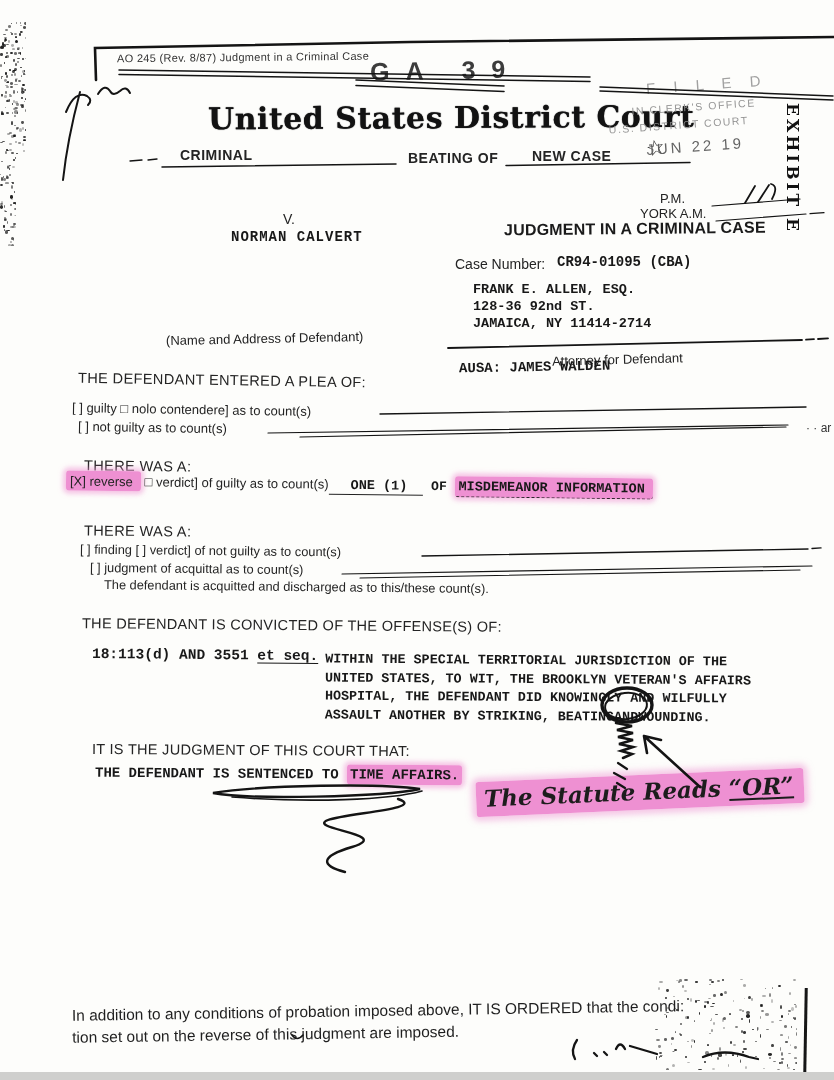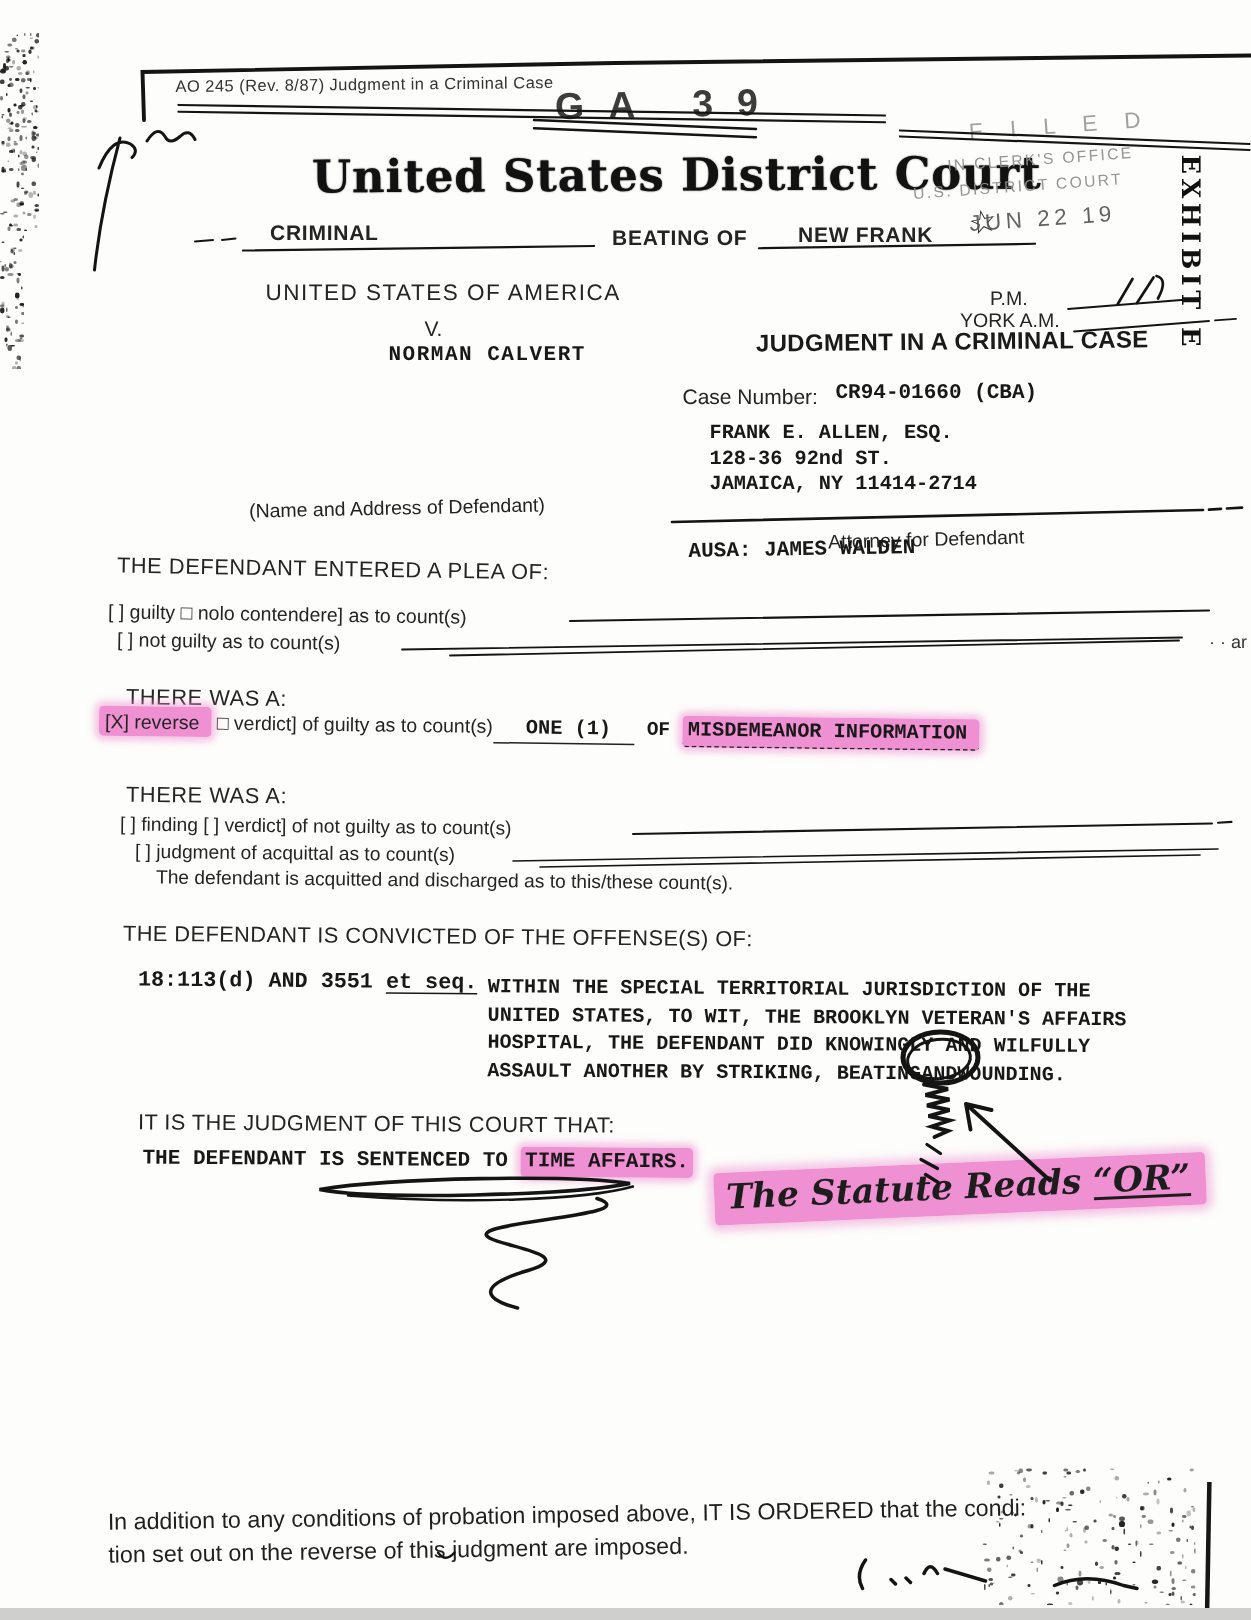--- a/index.html
+++ b/index.html
@@ -22,21 +22,21 @@
   #stamp{left:598px;top:76px;width:210px;transform:rotate(-4deg);opacity:.92;}
   #stamp .s1{margin-left:50px;font-size:15px;letter-spacing:7px;color:#9a9a9a;}
   #stamp .s2{margin-left:34px;margin-top:7px;font-size:10.5px;letter-spacing:1.5px;color:#8d8d8d;}
   #stamp .s3{margin-left:10px;margin-top:5px;font-size:10.5px;letter-spacing:1.5px;color:#8d8d8d;}
   #stamp .s4{margin-left:46px;margin-top:8px;font-size:15px;letter-spacing:3px;color:#575757;}
   #exhibit{left:783px;top:103px;writing-mode:vertical-rl;font-family:"DejaVu Serif",serif;
            font-weight:700;font-size:17px;letter-spacing:3px;color:#111;}
   
   #plaintiff{left:177px;top:187px;font-size:15px;letter-spacing:1px;}
   #versus{left:283px;top:211px;font-size:14px;}
-  #defendant{left:231px;top:229px;font-size:14px;letter-spacing:1px;margin-left:28px;}
+  #defendant{left:231px;top:229px;font-size:14px;letter-spacing:1px;}
   #name-caption{left:166px;top:331px;font-size:13px;transform:rotate(-1.2deg);color:#222;}
   
   #pm-label{left:660px;top:191px;font-size:13px;}
   #timeam-label{left:640px;top:206px;font-size:13px;}
   #judgment-title{left:504px;top:220px;font-size:16px;font-weight:700;letter-spacing:.2px;transform:rotate(-.6deg);color:#1a1a1a;}
   #case-label{left:455px;top:256px;font-size:14px;}
   #case-value{left:557px;top:254px;font-size:14px;}
   #atty{left:473px;top:281px;font-size:13.5px;line-height:17px;white-space:pre;}
   #atty-caption{left:552px;top:352px;font-size:13px;transform:rotate(-1.5deg);}
   #ausa{left:459px;top:359px;font-size:14px;transform:rotate(-1deg);}
@@ -465,42 +465,41 @@
       <i style="position: absolute; border-radius: 50%; background: rgb(20, 20, 20); left: 40.9899%; top: 17.9064%; width: 2.36794px; height: 2.72249px; opacity: 0.630283;"></i>
       <i style="position: absolute; border-radius: 50%; background: rgb(20, 20, 20); left: 59.7907%; top: 1.49197%; width: 2.96481px; height: 1.00374px; opacity: 0.377631;"></i>
     </div>
 
   <div id="formline" class="abs fp">AO 245 (Rev. 8/87) Judgment in a Criminal Case</div>
   <div id="ga39" class="abs fp">GA 39</div>
   <div id="title" class="abs">United States District Court</div>
 
   <div id="district-blank" class="abs fp">CRIMINAL</div>
   <div id="district-of" class="abs fp">BEATING OF</div>
-  <div id="district-name" class="abs fp">NEW FRANK</div>
+  <div id="district-name" class="abs fp">NEW CASE</div>
   <div id="star-mark" class="abs">☆</div>
 
   <div id="stamp" class="abs fp">
     <div class="s1">F I L E D</div>
     <div class="s2">IN CLERK'S OFFICE</div>
     <div class="s3">U.S. DISTRICT COURT</div>
     <div class="s4">JUN 22 19</div>
   </div>
 
   <div id="exhibit" class="abs">EXHIBIT E</div>
 
-  <div id="plaintiff" class="abs fp">UNITED STATES OF AMERICA</div>
   <div id="versus" class="abs fp">V.</div>
   <div id="defendant" class="abs tw">NORMAN CALVERT</div>
   <div id="name-caption" class="abs fp">(Name and Address of Defendant)</div>
 
   <div id="pm-label" class="abs fp">P.M.</div>
   <div id="timeam-label" class="abs fp">YORK A.M.</div>
   <div id="judgment-title" class="abs fp">JUDGMENT IN A CRIMINAL CASE</div>
   <div id="case-label" class="abs fp">Case Number:</div>
-  <div id="case-value" class="abs tw">CR94-01660 (CBA)</div>
+  <div id="case-value" class="abs tw">CR94-01095 (CBA)</div>
   <div id="atty" class="abs tw">FRANK E. ALLEN, ESQ.
 128-36 92nd ST.
 JAMAICA, NY 11414-2714</div>
   <div id="atty-caption" class="abs fp">Attorney for Defendant</div>
   <div id="ausa" class="abs tw">AUSA: JAMES WALDEN</div>
 
   <div id="plea-head" class="abs fp">THE DEFENDANT ENTERED A PLEA OF:</div>
   <div id="plea-l1" class="abs fp">[ ]  guilty    □  nolo contendere] as to count(s)</div>
   <div id="plea-l2" class="abs fp">[ ]  not guilty as to count(s)</div>
   <div id="plea-tail" class="abs fp">· · ar</div>

